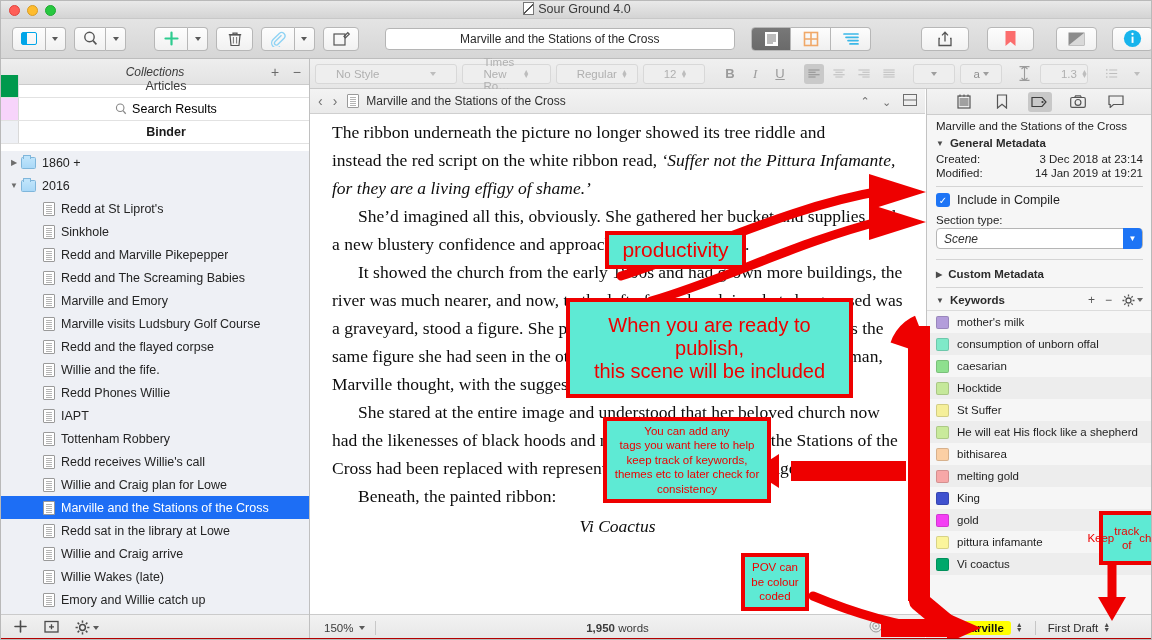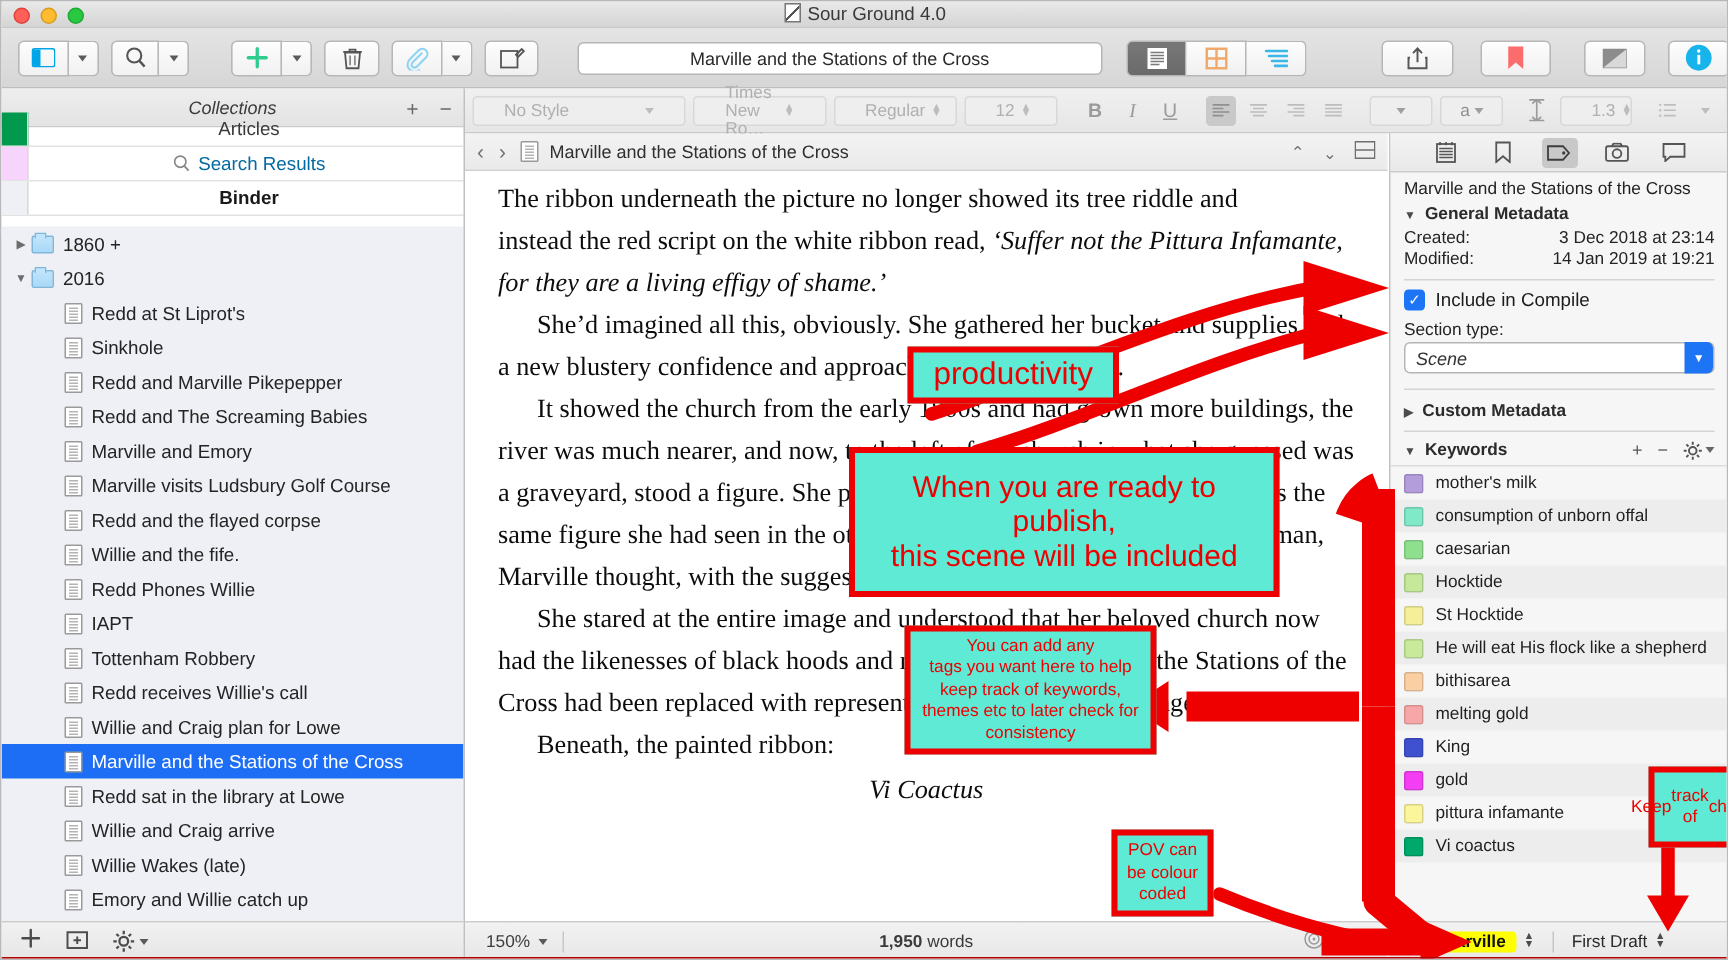--- a/index.html
+++ b/index.html
@@ -469,21 +469,21 @@
     <div class="coll-row" style="margin-top:-10px">
       <span class="coll-swatch" style="background:#00994d"></span>
       <span>Articles</span>
     </div>
     <div class="coll-row">
       <span class="coll-swatch" style="background:#f7d4fb"></span>
       <svg width="12" height="12" viewBox="0 0 15 15" style="margin-right:5px">
           <circle cx="6.5" cy="6" r="4.7" fill="none" stroke="#888" stroke-width="1.4"></circle>
           <line x1="10" y1="9.6" x2="13.4" y2="13.4" stroke="#888" stroke-width="1.6"></line>
         </svg>
-      <span style="color:#0369a1">Search Results</span>
+      <span style="color:#000000">Search Results</span>
     </div>
     <div class="coll-row bold">
       <span class="coll-swatch" style="background:#eef0f5"></span>
       <span>Binder</span>
     </div>
   </div>
 
   <div class="binder" id="binder">
       <div class="brow" style="padding-left: 6px;">
         <span class="disc">▶</span>
@@ -748,21 +748,21 @@
         <div class="kw-row">
           <span class="kw-sw" style="background: rgb(142, 224, 142);"></span>
           <span>caesarian</span>
         </div>
         <div class="kw-row">
           <span class="kw-sw" style="background: rgb(197, 232, 154);"></span>
           <span>Hocktide</span>
         </div>
         <div class="kw-row">
           <span class="kw-sw" style="background: rgb(245, 239, 154);"></span>
-          <span>St Hocktide</span>
+          <span>St Suffer</span>
         </div>
         <div class="kw-row">
           <span class="kw-sw" style="background: rgb(201, 234, 155);"></span>
           <span>He will eat His flock like a shepherd</span>
         </div>
         <div class="kw-row">
           <span class="kw-sw" style="background: rgb(251, 207, 164);"></span>
           <span>bithisarea</span>
         </div>
         <div class="kw-row">

